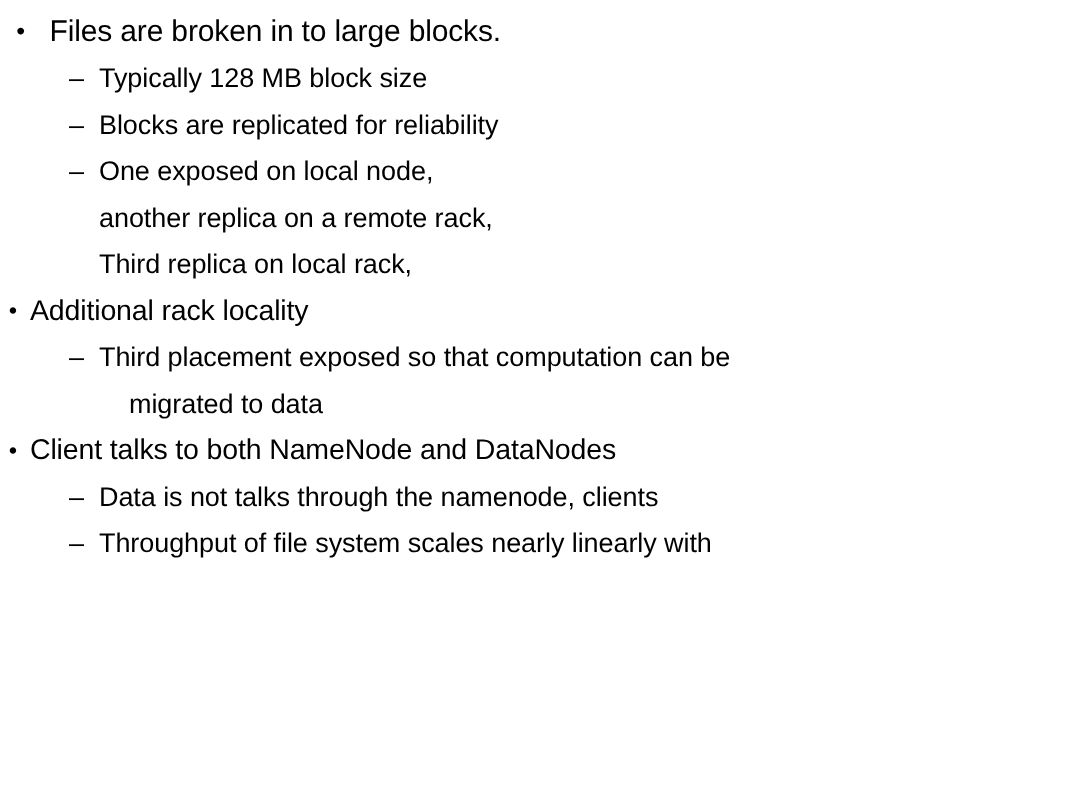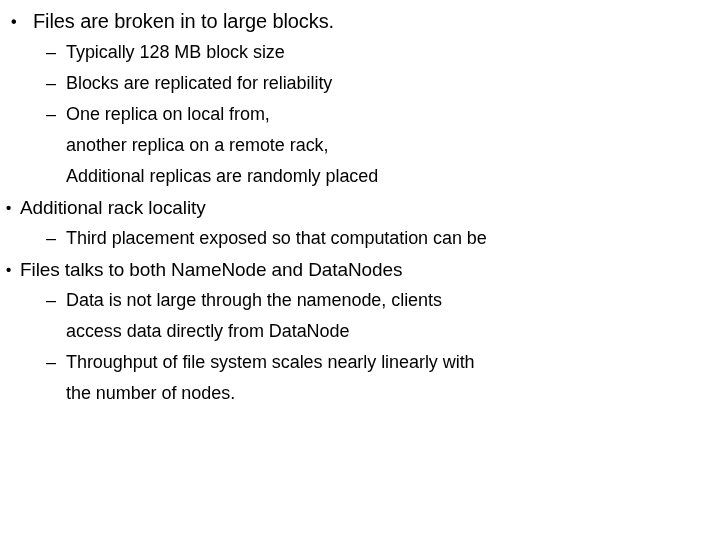--- a/index.html
+++ b/index.html
@@ -106,24 +106,23 @@
   }
 </style>
 </head>
 <body>
 
 <div id="slide">
   <div class="body-text" id="body-text">
       <div class="line lvl1"><span class="marker">•</span><span class="content"><span class="b">Files are broken in to large blocks.</span></span></div>
       <div class="line lvl2"><span class="marker">–</span><span class="content"><span class="r">Typically </span><span class="b">128 MB</span><span class="r"> block size</span></span></div>
       <div class="line lvl2"><span class="marker">–</span><span class="content"><span class="r">Blocks are </span><span class="b">replicated</span><span class="r"> for reliability</span></span></div>
-      <div class="line lvl2"><span class="marker">–</span><span class="content"><span class="r">One replica on </span><span class="b">local from,</span></span></div>
+      <div class="line lvl2"><span class="marker">–</span><span class="content"><span class="r">One exposed on </span><span class="b">local node,</span></span></div>
       <div class="cont"><span class="r">another replica on a </span><span class="b">remote rack,</span></div>
-      <div class="cont"><span class="r">Additional replicas are </span><span class="b">randomly placed</span></div>
+      <div class="cont"><span class="r">Third replica on </span><span class="b">local rack,</span></div>
       <div class="line lvl1 tight"><span class="marker">•</span><span class="content"><span class="b">Additional rack locality</span></span></div>
       <div class="line lvl2"><span class="marker">–</span><span class="content"><span class="r">Third placement exposed so that </span><span class="b">computation</span><span class="r"> can be</span></span></div>
-      <div class="line lvl1 tight"><span class="marker">•</span><span class="content"><span class="b">Files talks to both NameNode and DataNodes</span></span></div>
-      <div class="line lvl2"><span class="marker">–</span><span class="content"><span class="b">Data is not large through the namenode</span><span class="r">, clients</span></span></div>
-      <div class="cont"><span class="r">access data directly from DataNode</span></div>
+      <div class="cont" style="margin-left: 86px;"><span class="b">migrated</span><span class="r"> to data</span></div>
+      <div class="line lvl1 tight"><span class="marker">•</span><span class="content"><span class="b">Client talks to both NameNode and DataNodes</span></span></div>
+      <div class="line lvl2"><span class="marker">–</span><span class="content"><span class="b">Data is not talks through the namenode</span><span class="r">, clients</span></span></div>
       <div class="line lvl2"><span class="marker">–</span><span class="content"><span class="b">Throughput</span><span class="r"> of file system scales nearly linearly with</span></span></div>
-      <div class="cont"><span class="r">the number of nodes.</span></div>
     </div>
 </div>
 
 </body></html>

